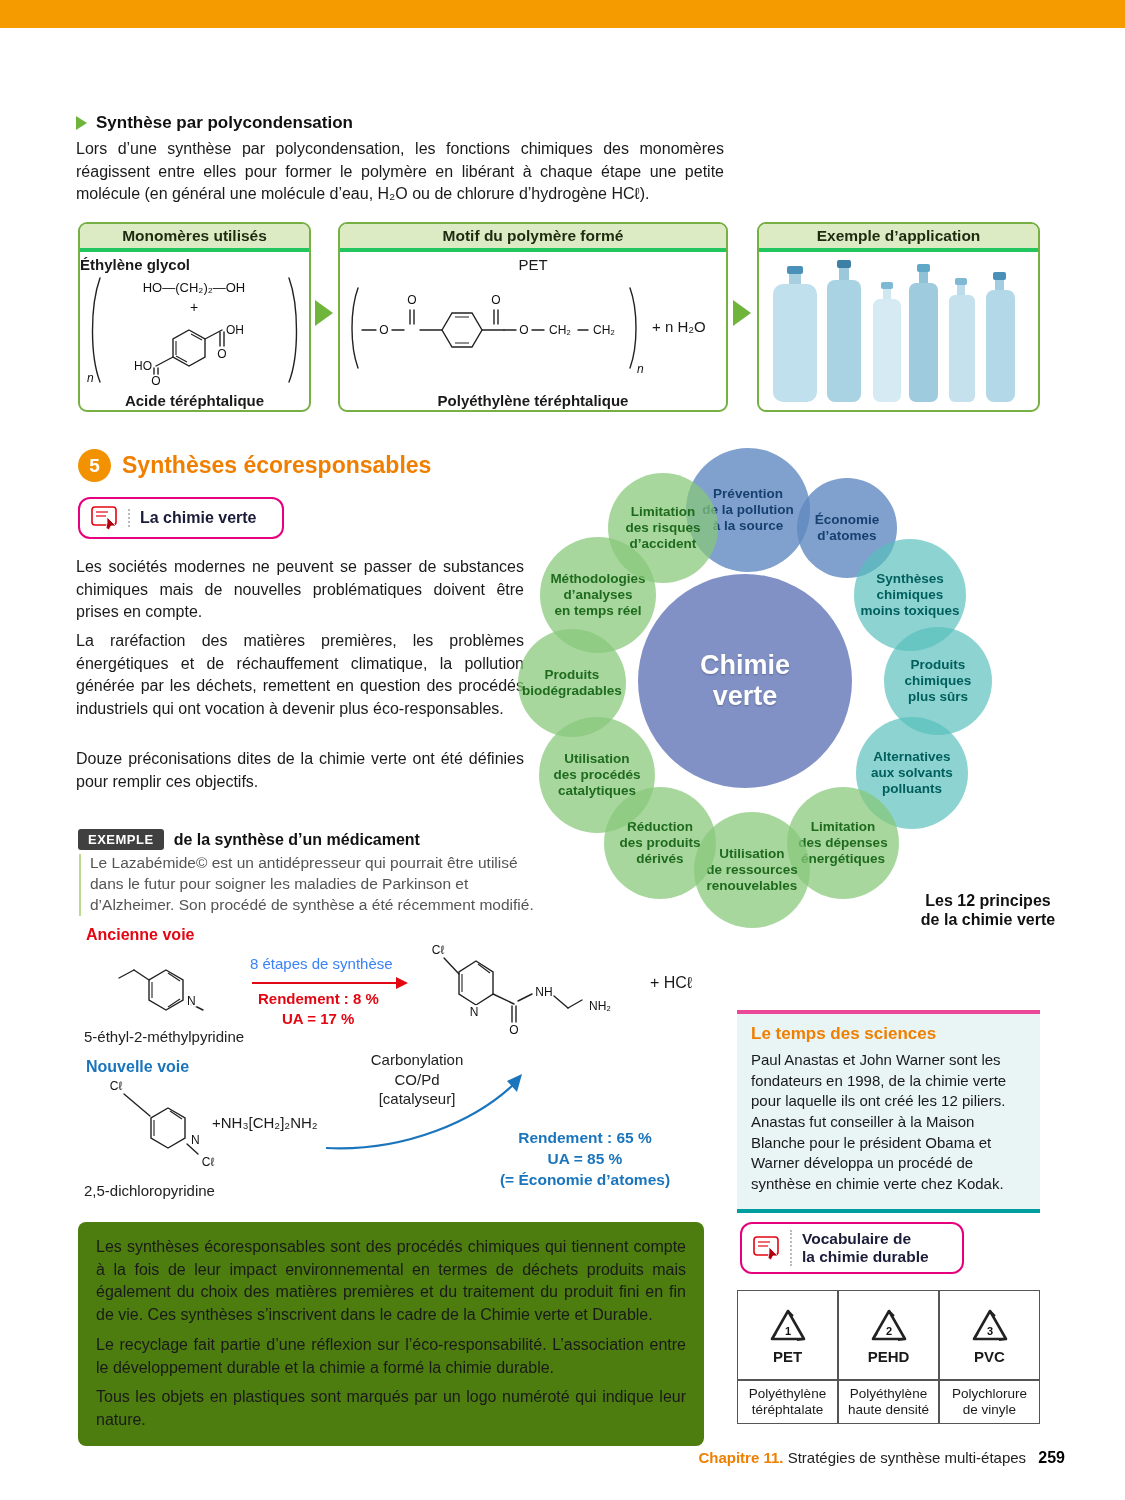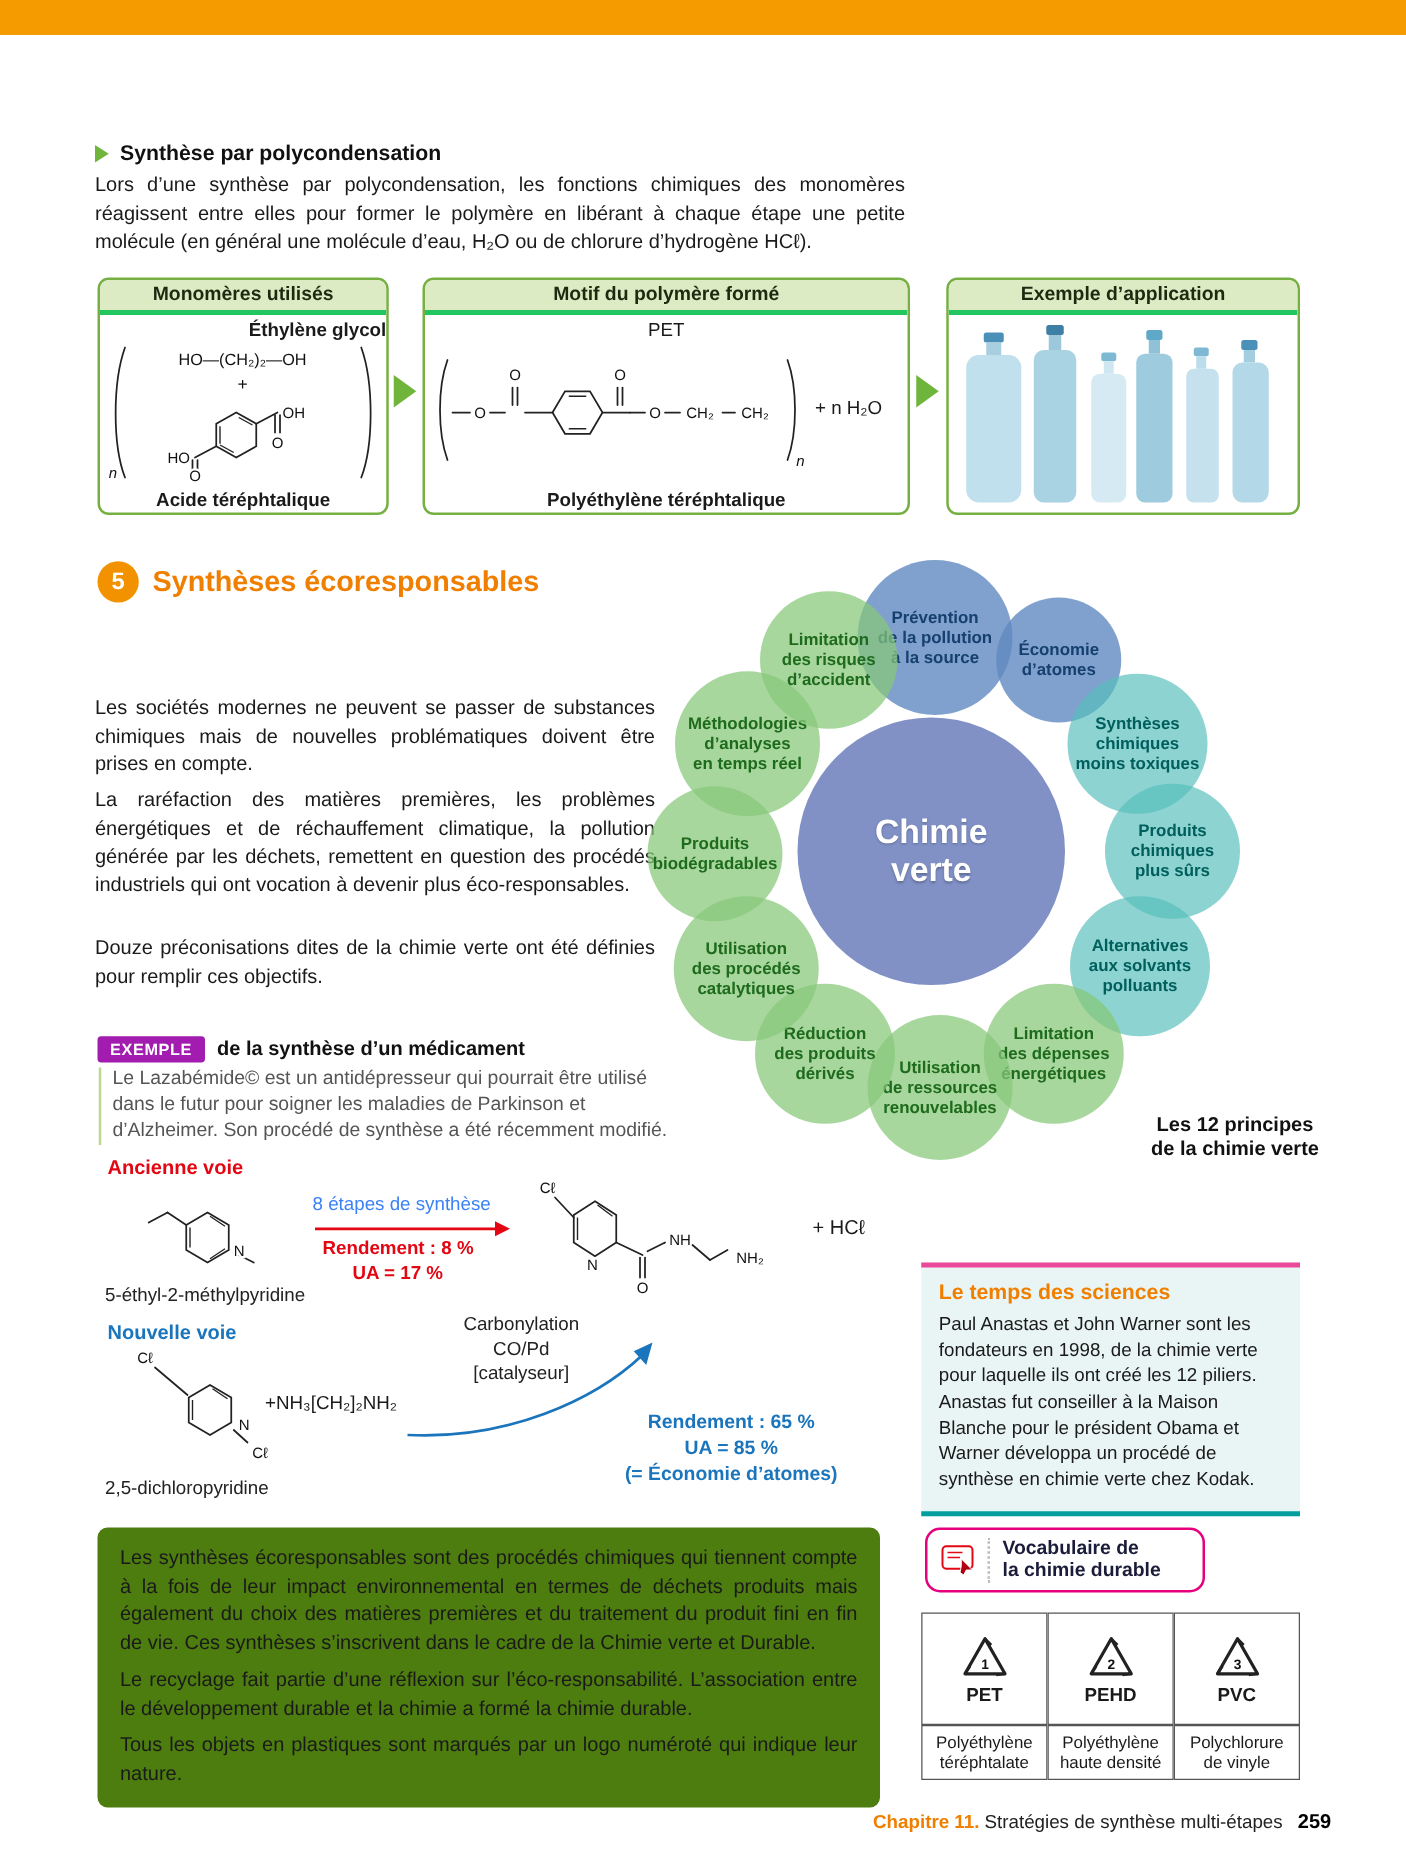--- a/index.html
+++ b/index.html
@@ -23,21 +23,21 @@
   .sec-title { font-size:23px; font-weight:bold; color:#F07F00; }
   .pink-badge { border:2px solid #E6007E; border-radius:12px; background:#fff; display:flex; align-items:center; padding:0 10px; }
   .badge-label { font-weight:bold; font-size:16px; color:#1b1b3a; border-left:2px dotted #bbb; padding-left:10px; margin-left:8px; line-height:1.15; }
   .diagram { }
   .bubble { position:absolute; border-radius:50%; display:flex; align-items:center; justify-content:center; text-align:center; font-weight:bold; font-size:13.5px; line-height:1.18; padding:6px; z-index:2; }
   .bubble.blue  { background:rgba(96,138,192,0.80); color:#16406F; }
   .bubble.teal  { background:rgba(86,190,187,0.68); color:#005F5D; }
   .bubble.green { background:rgba(134,199,121,0.72); color:#1E6B1E; }
   .center-circle { position:absolute; left:118px; top:126px; width:214px; height:214px; border-radius:50%; background:#8191C6; color:#fff; display:flex; align-items:center; justify-content:center; font-size:27px; font-weight:bold; text-align:center; z-index:1; text-shadow:0 1px 2px rgba(0,0,0,0.25); }
   .diagram-caption { position:absolute; left:382px; top:443px; width:172px; text-align:center; font-weight:bold; font-size:16px; color:#111; line-height:1.2; }
-  .ex-badge { background:#a21caf; color:#fff; font-weight:bold; font-size:13px; padding:3px 10px; border-radius:3px; letter-spacing:0.5px; }
+  .ex-badge { background:#404040; color:#fff; font-weight:bold; font-size:13px; padding:3px 10px; border-radius:3px; letter-spacing:0.5px; }
   .ex-heading { font-weight:bold; font-size:16px; color:#111; }
   .ex-body { font-size:15.5px; color:#555; line-height:1.35; }
   .red  { color:#E30613; }
   .blue { color:#1B75BC; }
   .chem-caption { font-size:15px; color:#222; }
   .teal-box { border-top:4px solid #ec4899; border-bottom:4px solid #009E9E; background:#E8F5F4; padding:10px 14px 14px; }
   .teal-box .tb-title { color:#F07F00; font-weight:bold; font-size:17px; margin-bottom:6px; }
   .teal-box .tb-body { font-size:15px; line-height:1.38; color:#1a1a1a; }
   .yellow-box { background:#4d7c0f; border-radius:8px; padding:14px 18px; }
   .yellow-box .yp { font-size:16px; line-height:1.42; text-align:justify; }
@@ -60,21 +60,21 @@
 
   <div class="abs" style="left:76px;top:113px;display:flex;align-items:center;gap:9px">
     <span class="tri-green"></span>
     <span class="h-sub">Synthèse par polycondensation</span>
   </div>
   <div class="abs body-text" style="left:76px;top:138px;width:648px">Lors d’une synthèse par polycondensation, les fonctions chimiques des monomères réagissent entre elles pour former le polymère en libérant à chaque étape une petite molécule (en général une molécule d’eau, H₂O ou de chlorure d’hydrogène HCℓ).</div>
 
   <div class="gbox" style="left:78px;top:222px;width:233px;height:190px">
     <div class="gbox-h">Monomères utilisés</div>
     <div style="position:relative;height:160px">
-      <div class="abs" style="left:0;top:4px;width:100%;text-align:right;font-weight:bold;font-size:15px">Éthylène glycol</div>
+      <div class="abs" style="left:0;top:4px;width:100%;text-align:left;font-weight:bold;font-size:15px">Éthylène glycol</div>
       <svg class="abs" style="left:4px;top:22px" width="221" height="112" viewBox="0 0 221 112">
         <path class="bond" d="M16,4 C6,32 6,82 16,108"></path>
         <path class="bond" d="M205,4 C215,32 215,82 205,108"></path>
         <text class="atom it" x="3" y="108">n</text>
         <text class="atom" x="110" y="18" text-anchor="middle" style="font-size:13px">HO—(CH₂)₂—OH</text>
         <text class="atom" x="110" y="38" text-anchor="middle" style="font-size:14px">+</text>
 
         <polygon class="bond" points="105,56 121,65 121,83 105,92 89,83 89,65"></polygon>
         <line class="bond-thin" x1="107" y1="60" x2="118" y2="66"></line>
         <line class="bond-thin" x1="92" y1="82" x2="103" y2="88"></line>
@@ -156,20 +156,29 @@
         <rect x="236" y="28" width="9" height="10" fill="#A3CEDF"></rect>
         <rect x="227" y="38" width="29" height="112" rx="8" fill="#B3D8E8"></rect>
     </svg>
   </div>
 
   <div class="abs num-circle" style="left:78px;top:449px">
     <span>5</span>
   </div>
   <div class="abs sec-title" style="left:122px;top:452px">Synthèses écoresponsables</div>
 
+  <div class="abs pink-badge" style="left:78px;top:497px;width:206px;height:42px">
+    <svg width="30" height="26" viewBox="0 0 30 26">
+      <rect x="2" y="2" width="24" height="18" rx="3" fill="#fff" stroke="#E30613" stroke-width="1.6"></rect>
+      <line x1="6" y1="7" x2="18" y2="7" stroke="#E30613" stroke-width="1.2"></line>
+      <line x1="6" y1="11" x2="16" y2="11" stroke="#E30613" stroke-width="1.2"></line>
+      <polygon points="17,12 26,21 21,21 19,25 16,23 17,18" fill="#B00010" stroke="#fff" stroke-width="0.8"></polygon>
+    </svg>
+    <span class="badge-label">La chimie verte</span>
+  </div>
 
   <div class="abs body-text" style="left:76px;top:556px;width:448px">Les sociétés modernes ne peuvent se passer de substances chimiques mais de nouvelles problématiques doivent être prises en compte.</div>
   <div class="abs body-text" style="left:76px;top:630px;width:448px">La raréfaction des matières premières, les problèmes énergétiques et de réchauffement climatique, la pollution générée par les déchets, remettent en question des procédés industriels qui ont vocation à devenir plus éco-responsables.</div>
   <div class="abs body-text" style="left:76px;top:748px;width:448px">Douze préconisations dites de la chimie verte ont été définies pour remplir ces objectifs.</div>
 
   <div class="abs diagram" style="left:520px;top:448px;width:556px;height:505px">
     <div class="center-circle pre">Chimie
 verte</div>
     <div class="bubble blue pre" style="left:166px;top:0px;width:124px;height:124px">Prévention
 de la pollution

